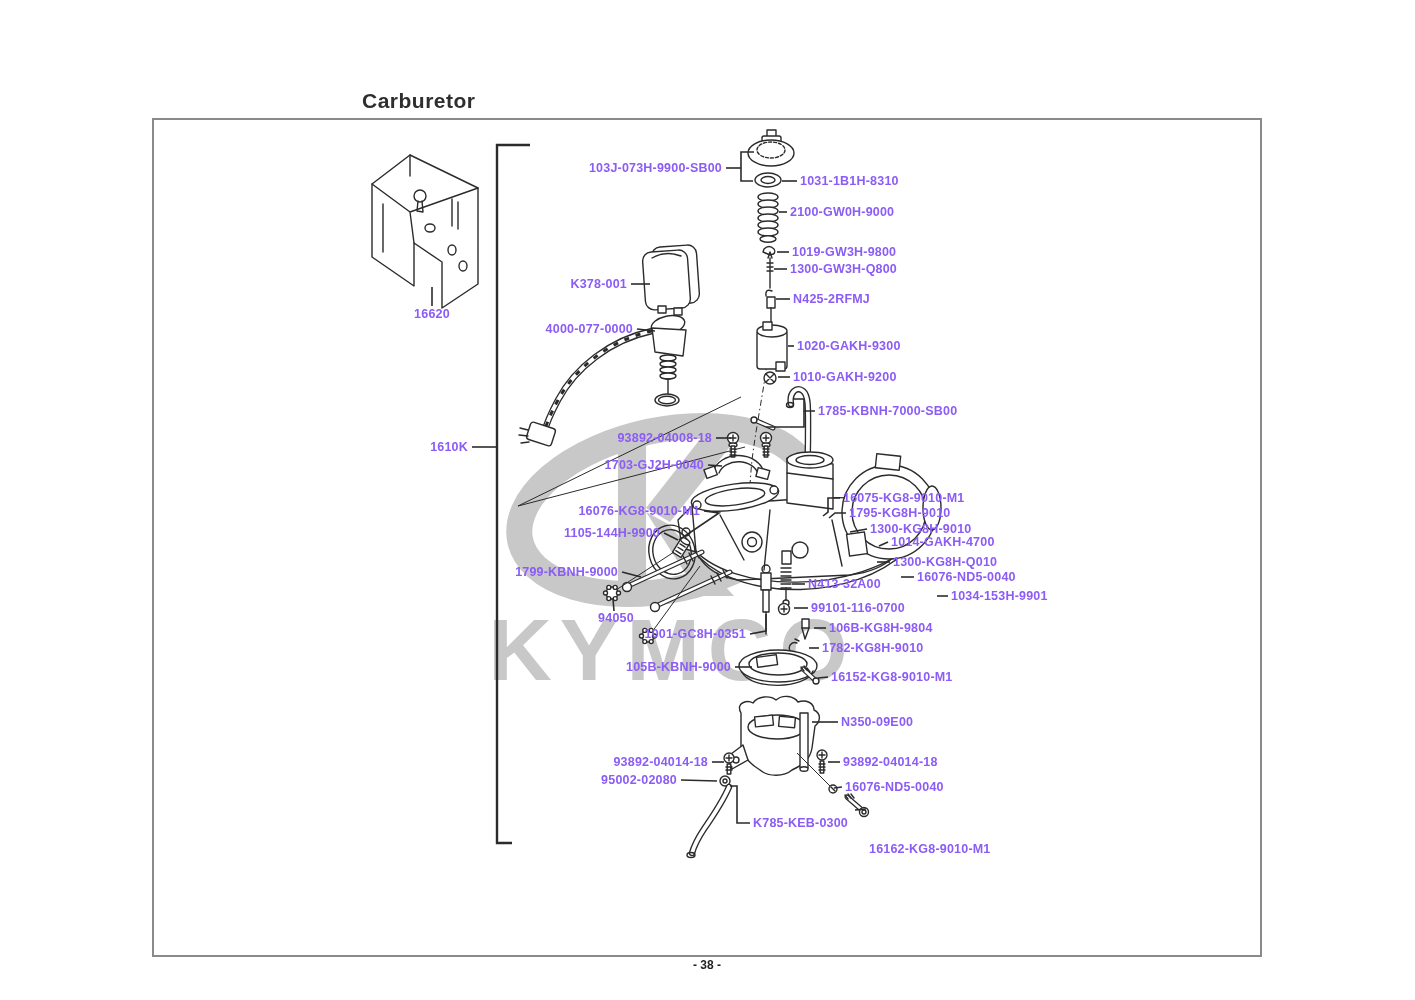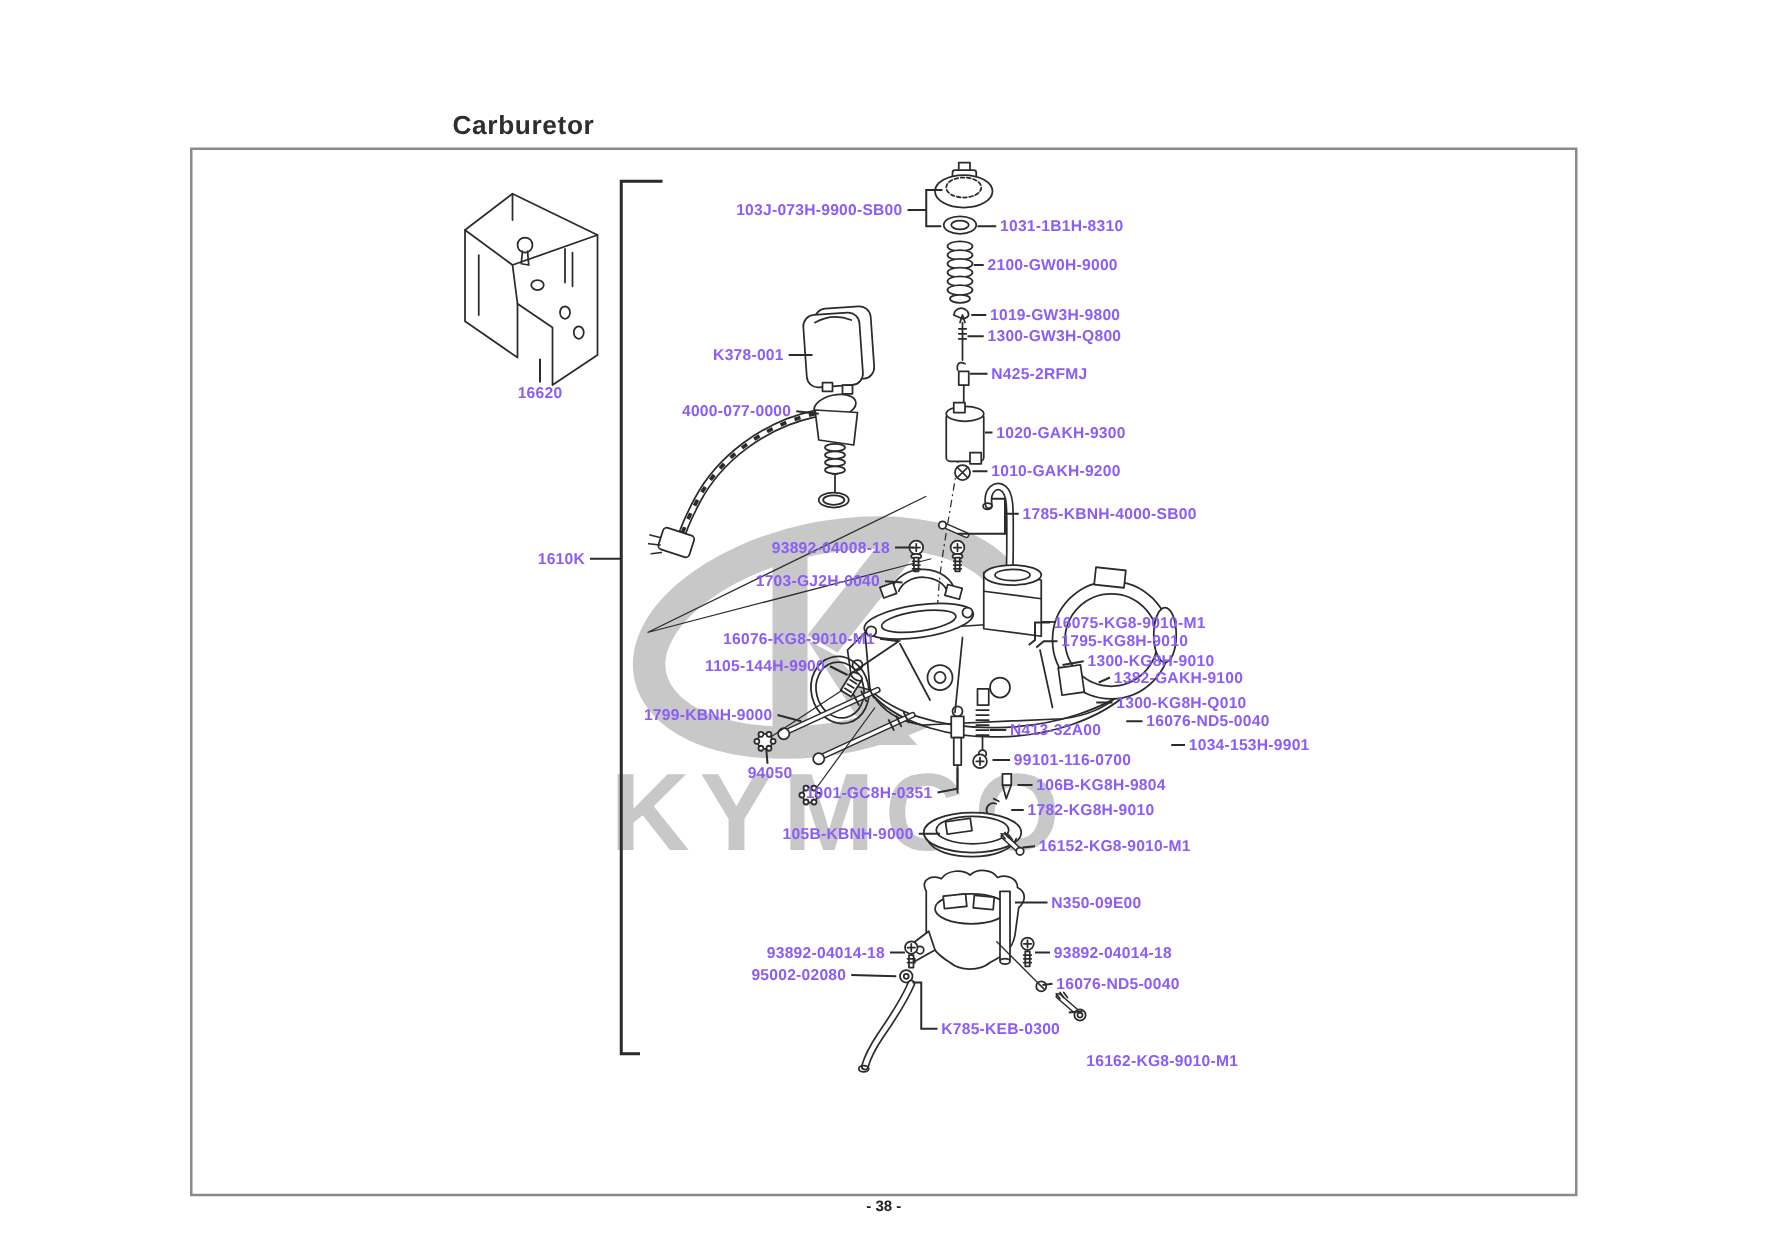--- a/index.html
+++ b/index.html
@@ -323,33 +323,33 @@
       <div class="callout end" style="top: 160px; left: 722px;">103J-073H-9900-SB00</div>
       <div class="callout" style="top: 173px; left: 800px;">1031-1B1H-8310</div>
       <div class="callout" style="top: 204px; left: 790px;">2100-GW0H-9000</div>
       <div class="callout" style="top: 244px; left: 792px;">1019-GW3H-9800</div>
       <div class="callout" style="top: 261px; left: 790px;">1300-GW3H-Q800</div>
       <div class="callout" style="top: 291px; left: 793px;">N425-2RFMJ</div>
       <div class="callout end" style="top: 276px; left: 627px;">K378-001</div>
       <div class="callout end" style="top: 321px; left: 633px;">4000-077-0000</div>
       <div class="callout" style="top: 338px; left: 797px;">1020-GAKH-9300</div>
       <div class="callout" style="top: 369px; left: 793px;">1010-GAKH-9200</div>
-      <div class="callout" style="top: 403px; left: 818px;">1785-KBNH-4000-SB00</div>
+      <div class="callout" style="top: 403px; left: 818px;">1785-KBNH-7000-SB00</div>
       <div class="callout end" style="top: 430px; left: 712px;">93892-04008-18</div>
       <div class="callout end" style="top: 457px; left: 704px;">1703-GJ2H-0040</div>
       <div class="callout mid" style="top: 306px; left: 432px;">16620</div>
       <div class="callout end" style="top: 439px; left: 468px;">1610K</div>
       <div class="callout end" style="top: 503px; left: 700px;">16076-KG8-9010-M1</div>
       <div class="callout end" style="top: 525px; left: 660px;">1105-144H-9900</div>
       <div class="callout end" style="top: 564px; left: 618px;">1799-KBNH-9000</div>
       <div class="callout mid" style="top: 610px; left: 616px;">94050</div>
       <div class="callout" style="top: 490px; left: 843px;">16075-KG8-9010-M1</div>
       <div class="callout" style="top: 505px; left: 849px;">1795-KG8H-9010</div>
       <div class="callout" style="top: 521px; left: 870px;">1300-KG8H-9010</div>
-      <div class="callout" style="top: 534px; left: 891px;">1382-GAKH-9100</div>
+      <div class="callout" style="top: 534px; left: 891px;">1014-GAKH-4700</div>
       <div class="callout" style="top: 554px; left: 893px;">1300-KG8H-Q010</div>
       <div class="callout" style="top: 569px; left: 917px;">16076-ND5-0040</div>
       <div class="callout" style="top: 588px; left: 951px;">1034-153H-9901</div>
       <div class="callout" style="top: 576px; left: 808px;">N413-32A00</div>
       <div class="callout" style="top: 600px; left: 811px;">99101-116-0700</div>
       <div class="callout" style="top: 620px; left: 829px;">106B-KG8H-9804</div>
       <div class="callout" style="top: 640px; left: 822px;">1782-KG8H-9010</div>
       <div class="callout end" style="top: 626px; left: 746px;">1001-GC8H-0351</div>
       <div class="callout end" style="top: 659px; left: 731px;">105B-KBNH-9000</div>
       <div class="callout" style="top: 669px; left: 831px; text-align: right;">16152-KG8-9010-M1</div>

